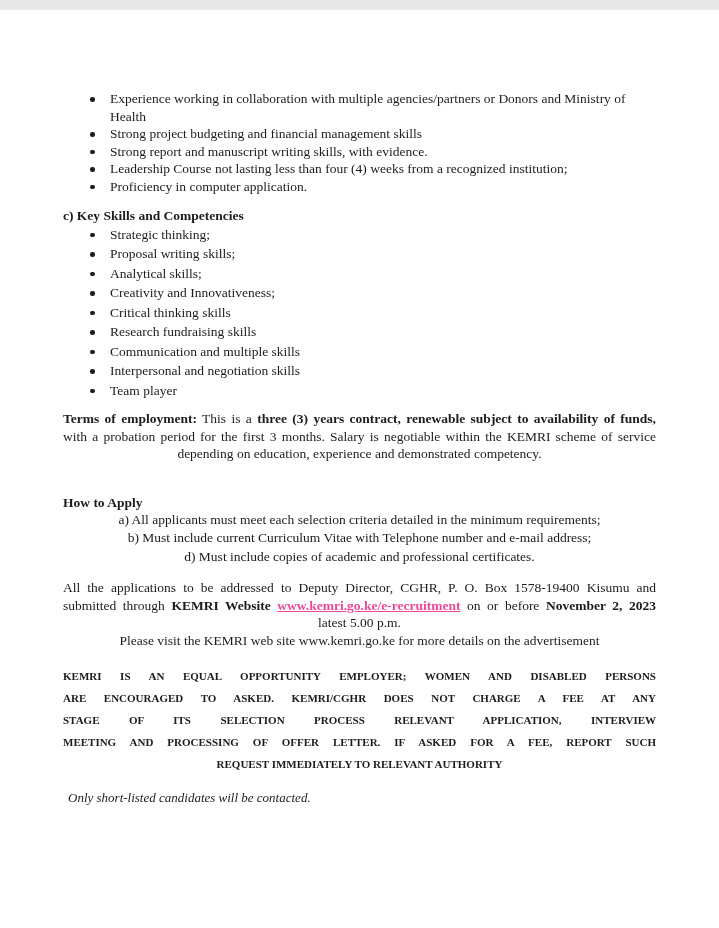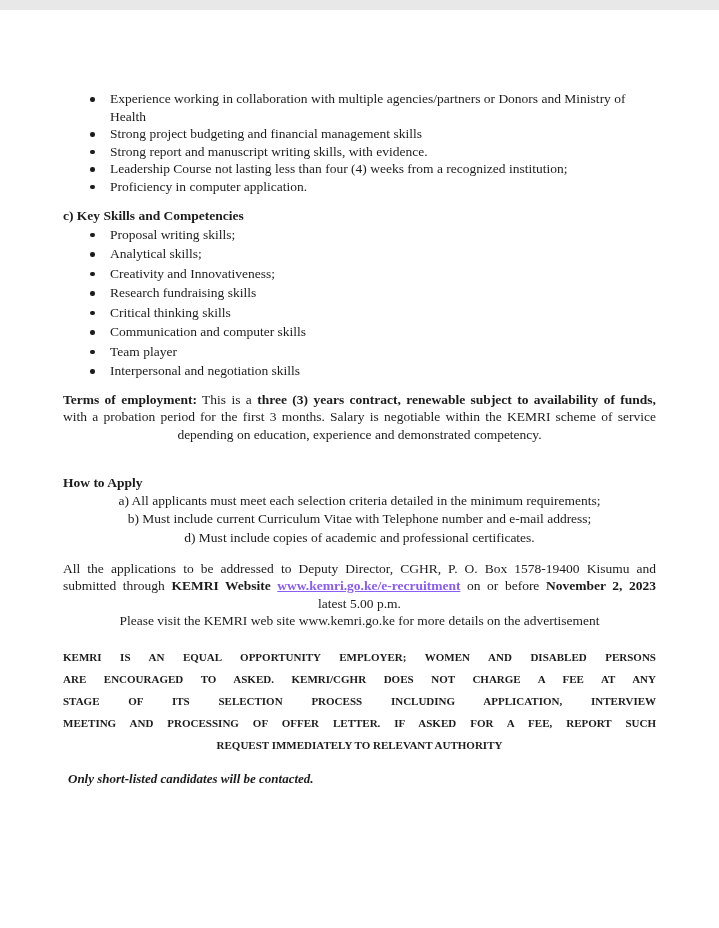--- a/index.html
+++ b/index.html
@@ -52,34 +52,34 @@
   .para { margin: 0; }
   .para.terms { margin-top: 10px; }
   .para.applications { margin-top: 13px; }
   .jline {
     text-align: justify;
     text-align-last: justify;
   }
   .lline { text-align: center; }
   .b { font-weight: bold; }
   a.doc-link {
-    color: #8b5cf6;
+    color: #ec4899;
     font-weight: bold;
     text-decoration: underline;
     cursor: pointer;
   }
   .caps {
     margin-top: 16px;
     font-weight: bold;
     font-size: 11px;
     line-height: 22px;
   }
   .footnote {
     margin: 14px 0 0 5px;
-    font-weight: bold;
+    font-weight: normal;
     font-style: italic;
     font-size: 13px;
   }
 </style>
 </head>
 <body>
 
 <div class="page">
   <div class="top-strip"></div>
 
@@ -89,28 +89,29 @@
       <li>Experience working in collaboration with multiple agencies/partners or Donors and Ministry of Health</li>
       <li>Strong project budgeting and financial management skills</li>
       <li>Strong report and manuscript writing skills, with evidence.</li>
       <li>Leadership Course not lasting less than four (4) weeks from a recognized institution;</li>
       <li>Proficiency in computer application.</li>
     </ul>
 
     <p class="heading skills-h">c) Key Skills and Competencies</p>
 
     <ul class="doc-list skills-list">
+      <li>Strategic thinking;</li>
       <li>Proposal writing skills;</li>
       <li>Analytical skills;</li>
       <li>Creativity and Innovativeness;</li>
+      <li>Critical thinking skills</li>
       <li>Research fundraising skills</li>
-      <li>Critical thinking skills</li>
-      <li>Communication and computer skills</li>
+      <li>Communication and multiple skills</li>
+      <li>Interpersonal and negotiation skills</li>
       <li>Team player</li>
-      <li>Interpersonal and negotiation skills</li>
     </ul>
 
     <div class="para terms">
       <div class="jline"><span class="b">Terms of employment:</span><span> This is a </span><span class="b">three (3) years contract, renewable subject to availability of funds,</span></div>
       <div class="jline">with a probation period for the first 3 months. Salary is negotiable within the KEMRI scheme of service</div>
       <div class="lline">depending on education, experience and demonstrated competency.</div>
     </div>
 
     <p class="heading apply-h">How to Apply</p>
 
@@ -123,21 +124,21 @@
     <div class="para applications">
       <div class="jline">All the applications to be addressed to Deputy Director, CGHR, P. O. Box 1578-19400 Kisumu and</div>
       <div class="jline"><span>submitted through </span><span class="b">KEMRI Website </span><a class="doc-link">www.kemri.go.ke/e-recruitment</a><span> on or before </span><span class="b">November 2, 2023</span></div>
       <div class="lline">latest 5.00 p.m.</div>
       <div class="lline">Please visit the KEMRI web site www.kemri.go.ke for more details on the advertisement</div>
     </div>
 
     <div class="para caps">
       <div class="jline">KEMRI IS AN EQUAL OPPORTUNITY EMPLOYER; WOMEN AND DISABLED PERSONS</div>
       <div class="jline">ARE ENCOURAGED TO ASKED. KEMRI/CGHR DOES NOT CHARGE A FEE AT ANY</div>
-      <div class="jline">STAGE OF ITS SELECTION PROCESS INCLUDING APPLICATION, INTERVIEW</div>
+      <div class="jline">STAGE OF ITS SELECTION PROCESS RELEVANT APPLICATION, INTERVIEW</div>
       <div class="jline">MEETING AND PROCESSING OF OFFER LETTER. IF ASKED FOR A FEE, REPORT SUCH</div>
       <div class="lline">REQUEST IMMEDIATELY TO RELEVANT AUTHORITY</div>
     </div>
 
     <p class="footnote">Only short-listed candidates will be contacted.</p>
 
   </div>
 </div>
 
 </body></html>

